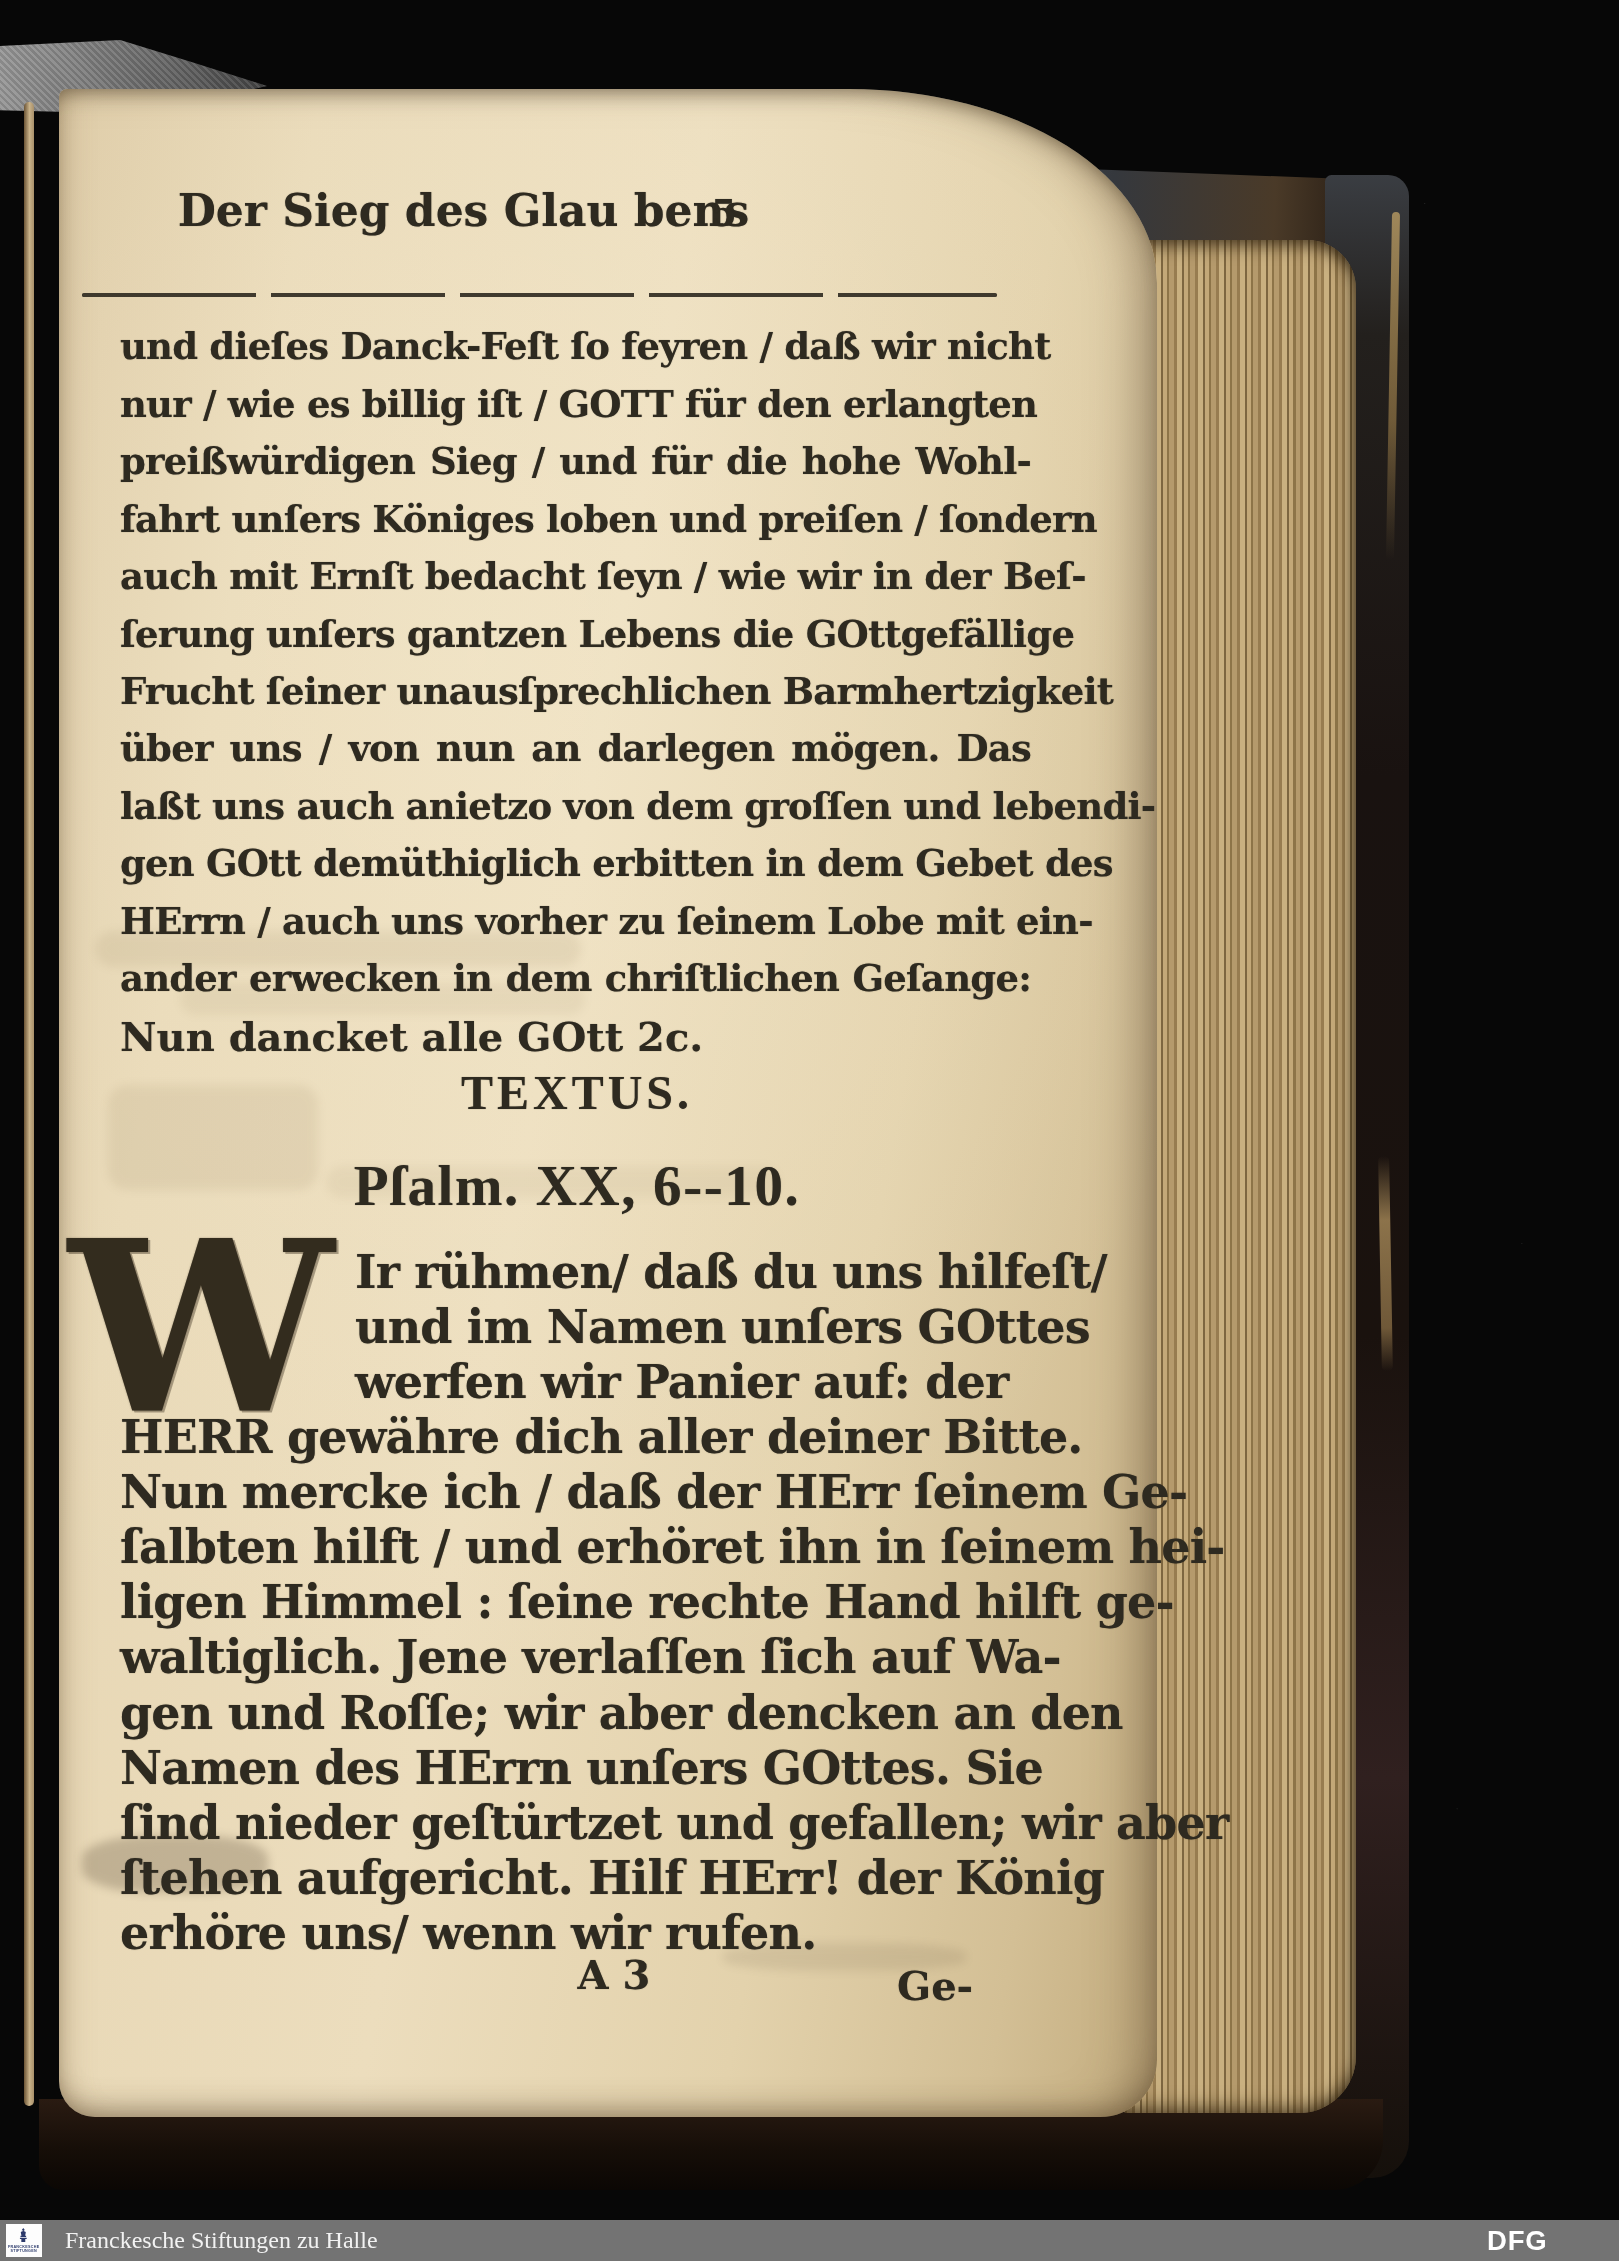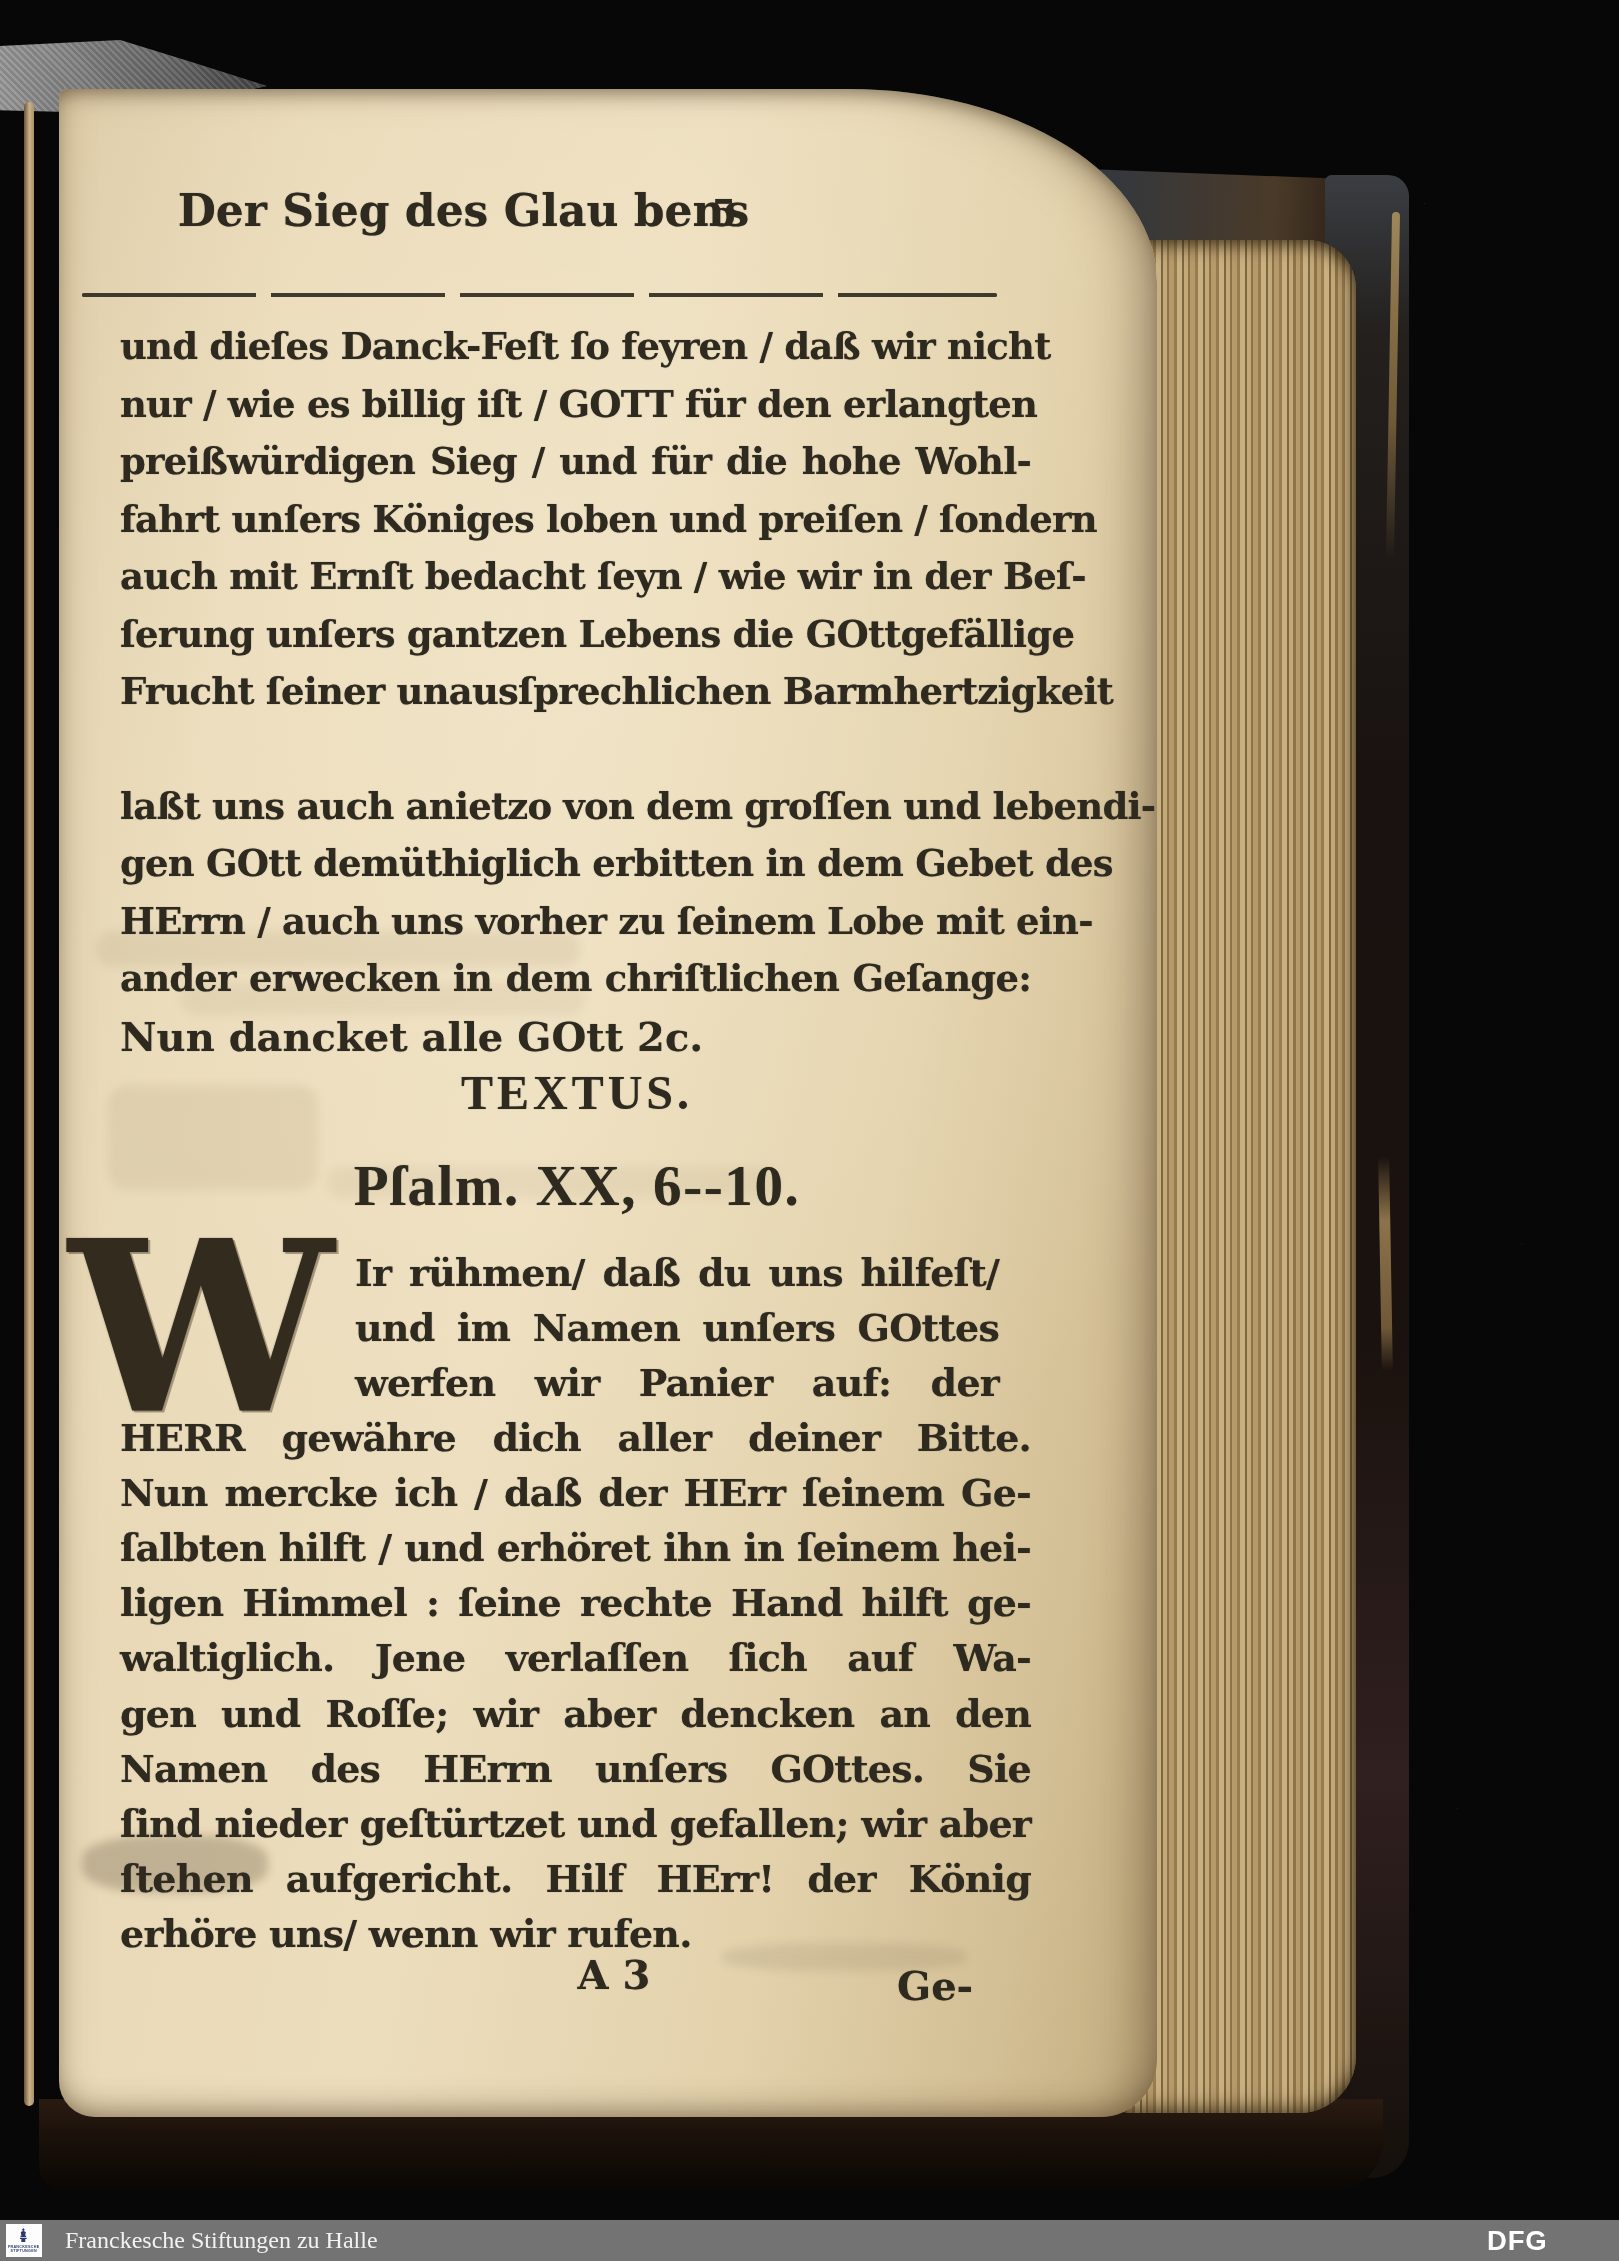--- a/index.html
+++ b/index.html
@@ -69,21 +69,21 @@
       letter-spacing:-0.8px;text-align:justify;text-align-last:justify;white-space:nowrap;}
   .bl.short{text-align:left;text-align-last:left;white-space:nowrap;width:auto;}
   .hymn{font-size:40px;font-weight:800;letter-spacing:0;}
   .textus-h{position:absolute;top:976px;left:113px;width:810px;text-align:center;
     font-family:"Liberation Serif",serif;font-weight:600;font-size:48px;letter-spacing:4px;}
   .psalm-h{position:absolute;top:1064px;left:113px;width:810px;text-align:center;
     font-family:"Liberation Serif",serif;font-weight:600;font-size:57px;letter-spacing:1.6px;}
   .dropcap{position:absolute;top:1132px;left:6.5px;width:271px;height:220px;text-align:center;
     font-size:236px;line-height:212px;font-weight:700;color:#332c1e;
     text-shadow:2.4px 2.4px 0 rgba(40,30,15,.35),0 0 1.6px rgba(40,30,15,.5);}
-  .p2{height:55px;line-height:55px;font-size:38px;}
+  .p2{height:55px;line-height:55px;font-size:46px;}
   .p2.ind{left:296px;width:644px;}
   .sig{position:absolute;top:1862px;left:486px;width:138px;text-align:center;font-size:40px;}
   .catch{position:absolute;top:1873px;left:838px;font-size:40px;}
 
   
   .ghost{position:absolute;border-radius:19.4px;filter:blur(4.9px);background:#7e6a45;z-index:0;}
   .smudge{position:absolute;border-radius:40%;filter:blur(4.9px);background:#4a3b28;}
 
   
   .footer-bar{position:absolute;left:0;top:2220px;width:1619px;height:41px;background:#737373;z-index:10;}
@@ -124,20 +124,21 @@
     <div class="pagenum ink">5</div>
     <div class="head-rule"></div>
 
     <div class="bl ink" style="top:229px">und dieſes Danck-Feſt ſo feyren / daß wir nicht</div>
     <div class="bl ink" style="top:287px">nur / wie es billig iſt / GOTT für den erlangten</div>
     <div class="bl ink" style="top:344px">preißwürdigen Sieg / und für die hohe Wohl-</div>
     <div class="bl ink" style="top:402px">fahrt unſers Königes loben und preiſen / ſondern</div>
     <div class="bl ink" style="top:459px">auch mit Ernſt bedacht ſeyn / wie wir in der Beſ-</div>
     <div class="bl ink" style="top:517px">ſerung unſers gantzen Lebens die GOttgefällige</div>
     <div class="bl ink" style="top:574px">Frucht ſeiner unausſprechlichen Barmhertzigkeit</div>
+    <div class="bl ink" style="top:631px">über uns / von nun an darlegen mögen. Das</div>
     <div class="bl ink" style="top:689px">laßt uns auch anietzo von dem groſſen und lebendi-</div>
     <div class="bl ink" style="top:746px">gen GOtt demüthiglich erbitten in dem Gebet des</div>
     <div class="bl ink" style="top:804px">HErrn / auch uns vorher zu ſeinem Lobe mit ein-</div>
     <div class="bl ink" style="top:861px">ander erwecken in dem chriſtlichen Geſange:</div>
     <div class="bl short hymn ink" style="top:919px">Nun dancket alle GOtt 2c.</div>
 
     <div class="textus-h ink">TEXTUS.</div>
     <div class="psalm-h ink">Pſalm. XX, 6--10.</div>
 
     <div class="dropcap">W</div>

